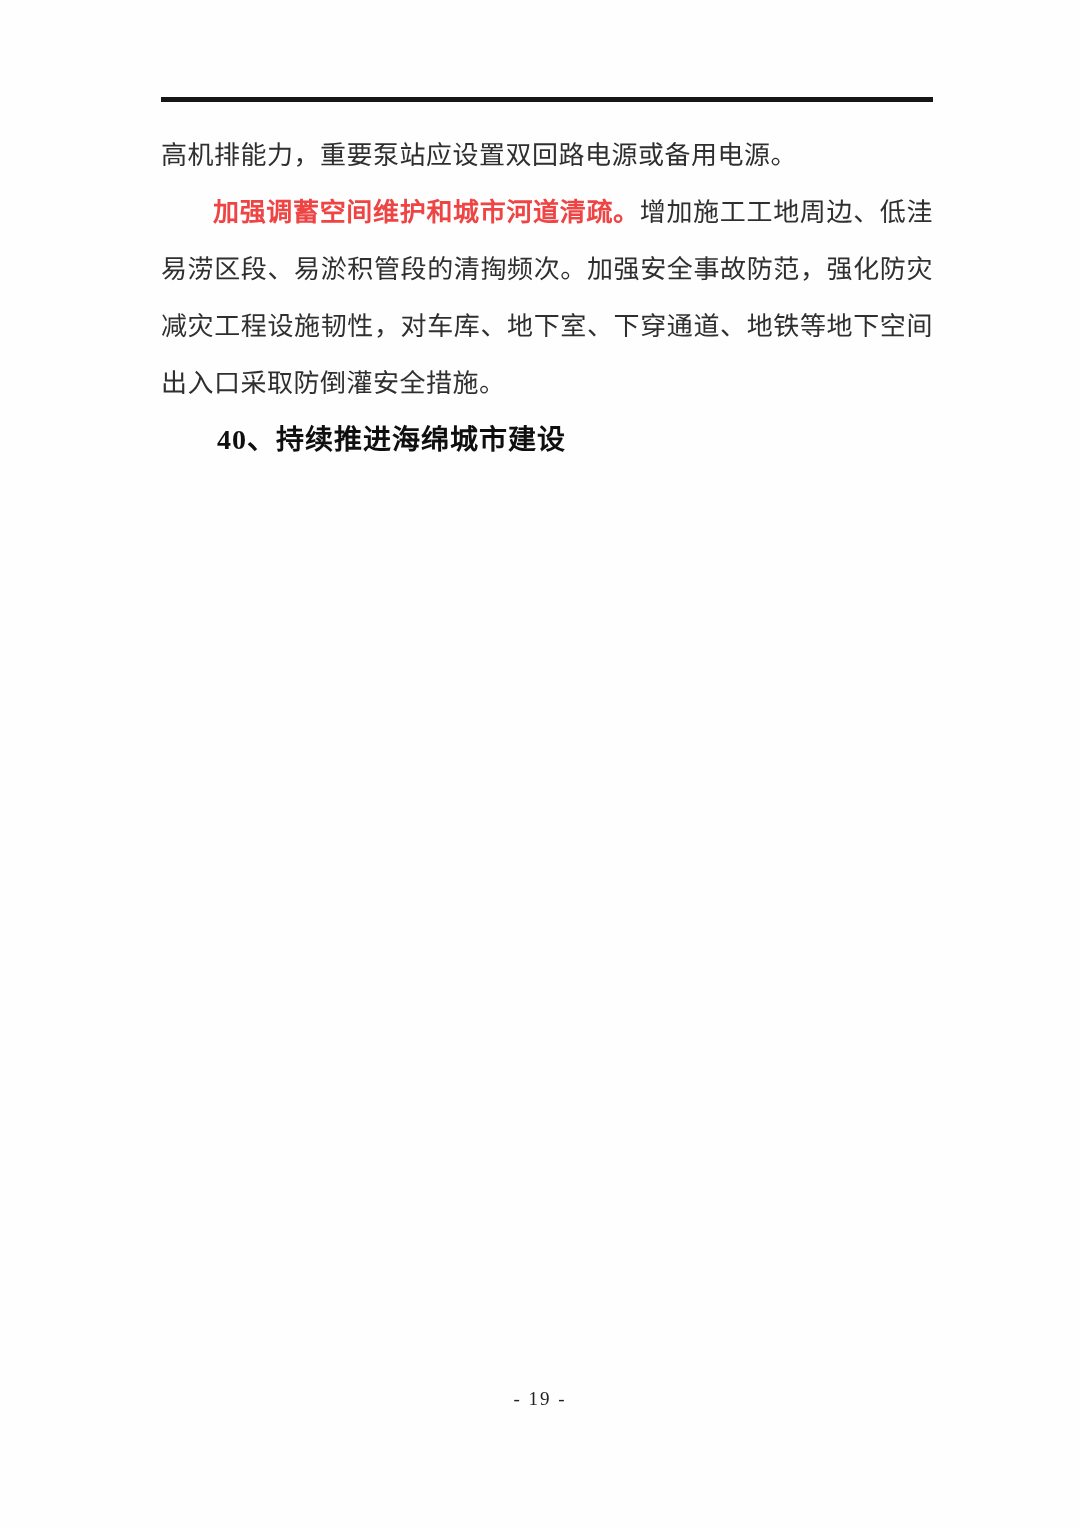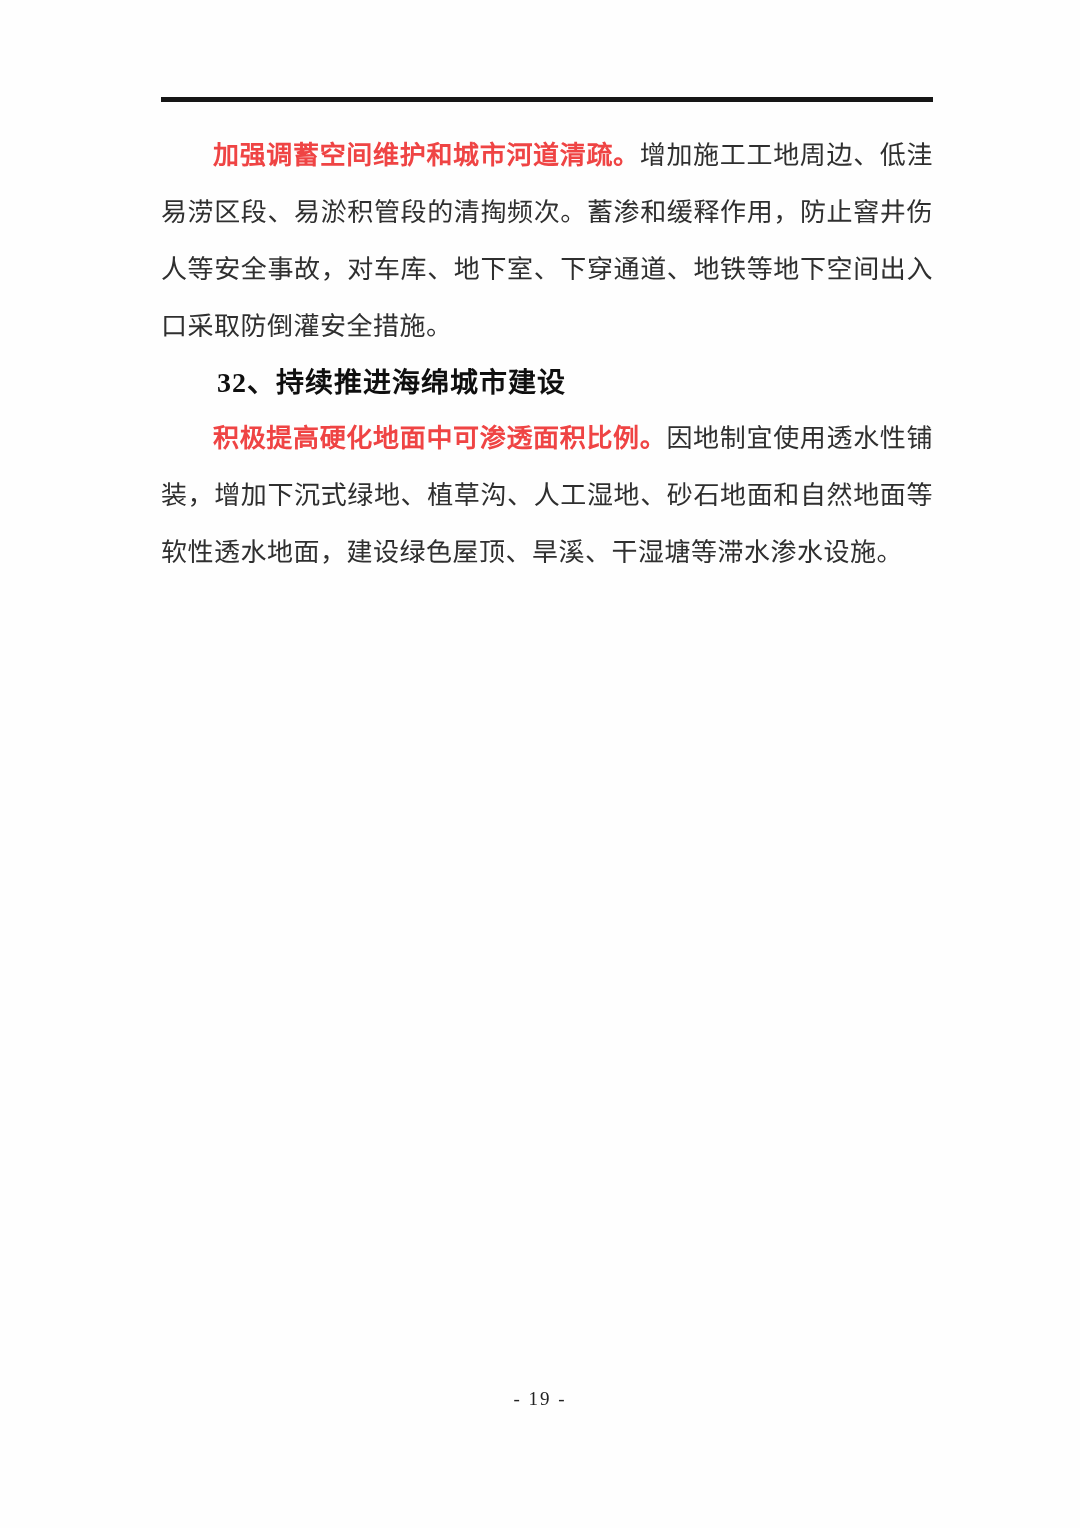--- a/index.html
+++ b/index.html
@@ -72,27 +72,27 @@
 </style>
 </head>
 <body>
 
 <div class="page">
 
   <div class="header-rule"></div>
 
   <div class="content">
 
+    <p class="no-indent">高机排能力，重要泵站应设置双回路电源或备用电源。</p>
 
-    <p><span class="lead">加强调蓄空间维护和城市河道清疏。</span><span>增加施工工地周边、低洼易涝区段、易淤积管段的清掏频次。蓄渗和缓释作用，防止窨井伤人等安全事故，对车库、地下室、下穿通道、地铁等地下空间出入口采取防倒灌安全措施。</span></p>
+    <p><span class="lead">加强调蓄空间维护和城市河道清疏。</span><span>增加施工工地周边、低洼易涝区段、易淤积管段的清掏频次。加强安全事故防范，强化防灾减灾工程设施韧性，对车库、地下室、下穿通道、地铁等地下空间出入口采取防倒灌安全措施。</span></p>
 
-    <p class="heading">32、持续推进海绵城市建设</p>
+    <p class="heading">40、持续推进海绵城市建设</p>
 
 
-    <p><span class="lead">积极提高硬化地面中可渗透面积比例。</span><span>因地制宜使用透水性铺装，增加下沉式绿地、植草沟、人工湿地、砂石地面和自然地面等软性透水地面，建设绿色屋顶、旱溪、干湿塘等滞水渗水设施。</span></p>
 
 
 
   </div>
 
   <div class="footer">
     <span class="page-number">- 19 -</span>
   </div>
 
 </div>

